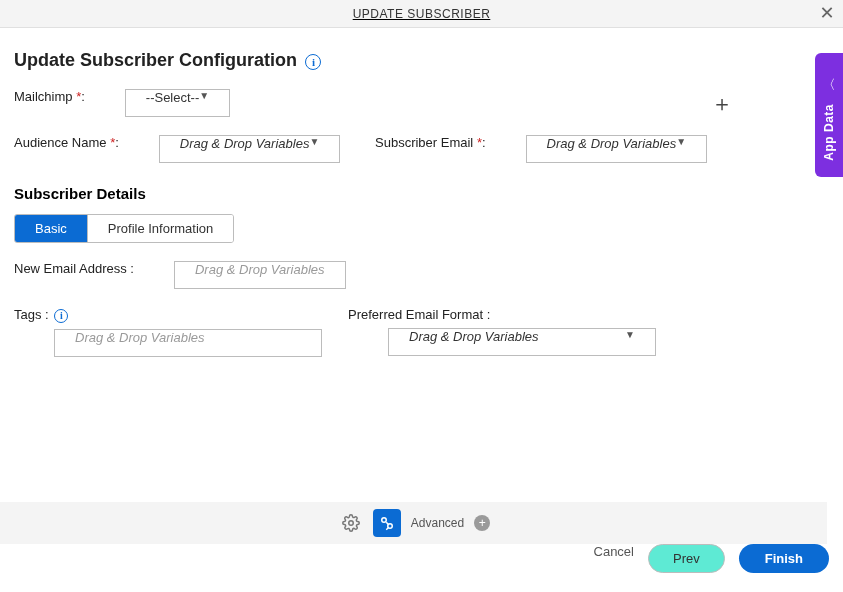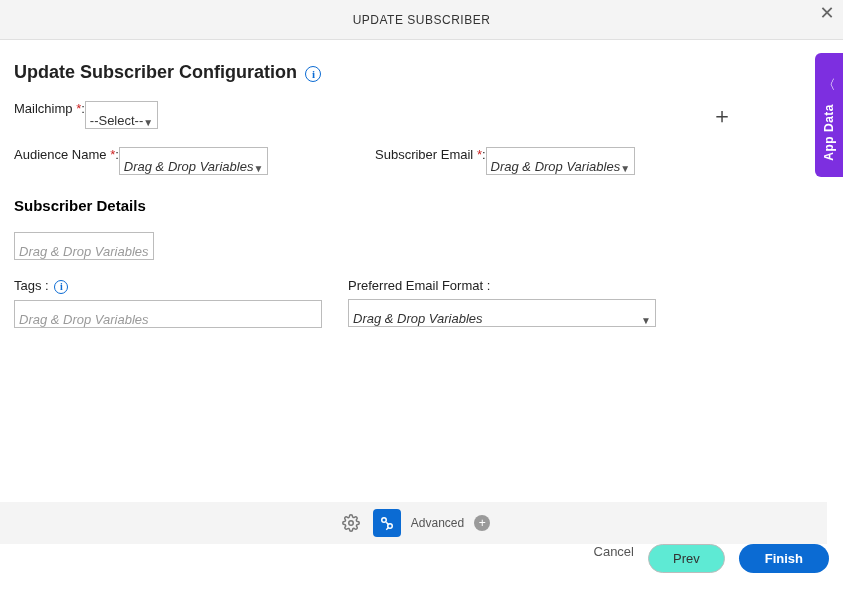--- a/index.html
+++ b/index.html
@@ -1,29 +1,29 @@
 <!DOCTYPE html>
 <html><head>
 <meta charset="utf-8">
 <style>
   * { box-sizing: border-box; margin: 0; padding: 0; font-family: Arial, Helvetica, sans-serif; }
   body { width: 843px; height: 592px; position: relative; background: #fff; overflow: hidden; }
-  .titlebar { height: 40px; background: #f4f4f4; display: flex; align-items: center; justify-content: center; position: relative; border-bottom: 1px solid #e0e0e0; }
+  .titlebar { height: 28px; background: #f4f4f4; display: flex; align-items: center; justify-content: center; position: relative; border-bottom: 1px solid #e0e0e0; text-decoration: underline; }
   .title { font-size: 12px; color: #333; letter-spacing: 0.5px; }
   .close-btn { position: absolute; right: 6px; top: 3px; font-size: 18px; color: #666; cursor: pointer; width: 20px; height: 20px; display:flex; align-items:center; justify-content:center; }
   .content { padding: 22px 14px 0 14px; position: relative; height: 474px; overflow: hidden; }
   .page-heading { font-size: 18px; font-weight: 700; color: #222; display: inline-block; }
   .info-icon { display:inline-flex; vertical-align: middle; margin-left: 4px; width:16px; height:16px; border:1.5px solid #0b6bd3; border-radius:50%; color:#0b6bd3; font-size:11px; font-weight:700; align-items:center; justify-content:center; font-family: "Times New Roman", serif; }
   .info-icon-sm { width:14px; height:14px; font-size:10px; border-width:1.2px; margin-left:2px; }
   .form-row { margin-top: 18px; display: flex; gap: 24px; }
   .field { flex: 0 0 337px; display:flex; flex-direction:row; }
   .field.medw { flex: 0 0 648px; }
   .label { font-size: 13px; color: #222; margin-bottom: 6px; }
   .req { color: #c22; }
-  .input, .select { height: 28px; border: 1px solid #bcbcbc; background: #fff; font-size: 13px; padding: 0 4px; color:#333; display:flex; align-items:flex-end; position:relative; }
+  .input, .select { height: 28px; border: 1px solid #bcbcbc; background: #fff; font-size: 13px; padding: 0 20px; color:#333; display:flex; align-items:flex-start; position:relative;margin-left:40px; }
   .select .sel-text { flex:1; color:#333; }
   .placeholder { color:#9a9a9a; font-style: italic; }
   .caret { margin-left: auto; font-size: 10px; color:#555; }
   .plus-outside { width: 20px; height: 20px; display:flex; align-items:center; justify-content:center; font-size:22px; color:#444; cursor:pointer; margin-left: 10px; align-self: flex-end; margin-bottom:3px; }
   .row-mailchimp { display:flex; align-items:flex-end; margin-top: 18px; }
   .row-mailchimp .field { flex: 0 0 688px; }
   .section-heading { font-size: 15px; font-weight: 700; color:#000000; margin-top: 22px; }
   .tabs { margin-top: 12px; display:flex; border:1px solid #bcbcbc; border-radius:3px; overflow:hidden; width:fit-content; }
   .tab { padding: 6px 20px; font-size: 13px; cursor:pointer; }
   .tab.active { background:#0b6bd3; color:#fff; }
@@ -89,23 +89,28 @@
       </div>
       <div class="select">
         <span class="sel-text placeholder">Drag &amp; Drop Variables</span>
         <span class="caret">▼</span>
       </div>
     </div>
   </div>
 
   <div class="section-heading">Subscriber Details</div>
 
+  <div class="tabs">
+    <div class="tab active">Basic</div>
+    <div class="tab inactive">Profile Information</div>
+  </div>
 
   <div class="form-row">
     <div class="field medw">
+      <div class="label">New Email Address :</div>
       <div class="input">
         <span class="placeholder">Drag &amp; Drop Variables</span>
       </div>
     </div>
   </div>
 
   <div class="two-col">
     <div class="col">
       <div class="label">
         <span>Tags :</span>

